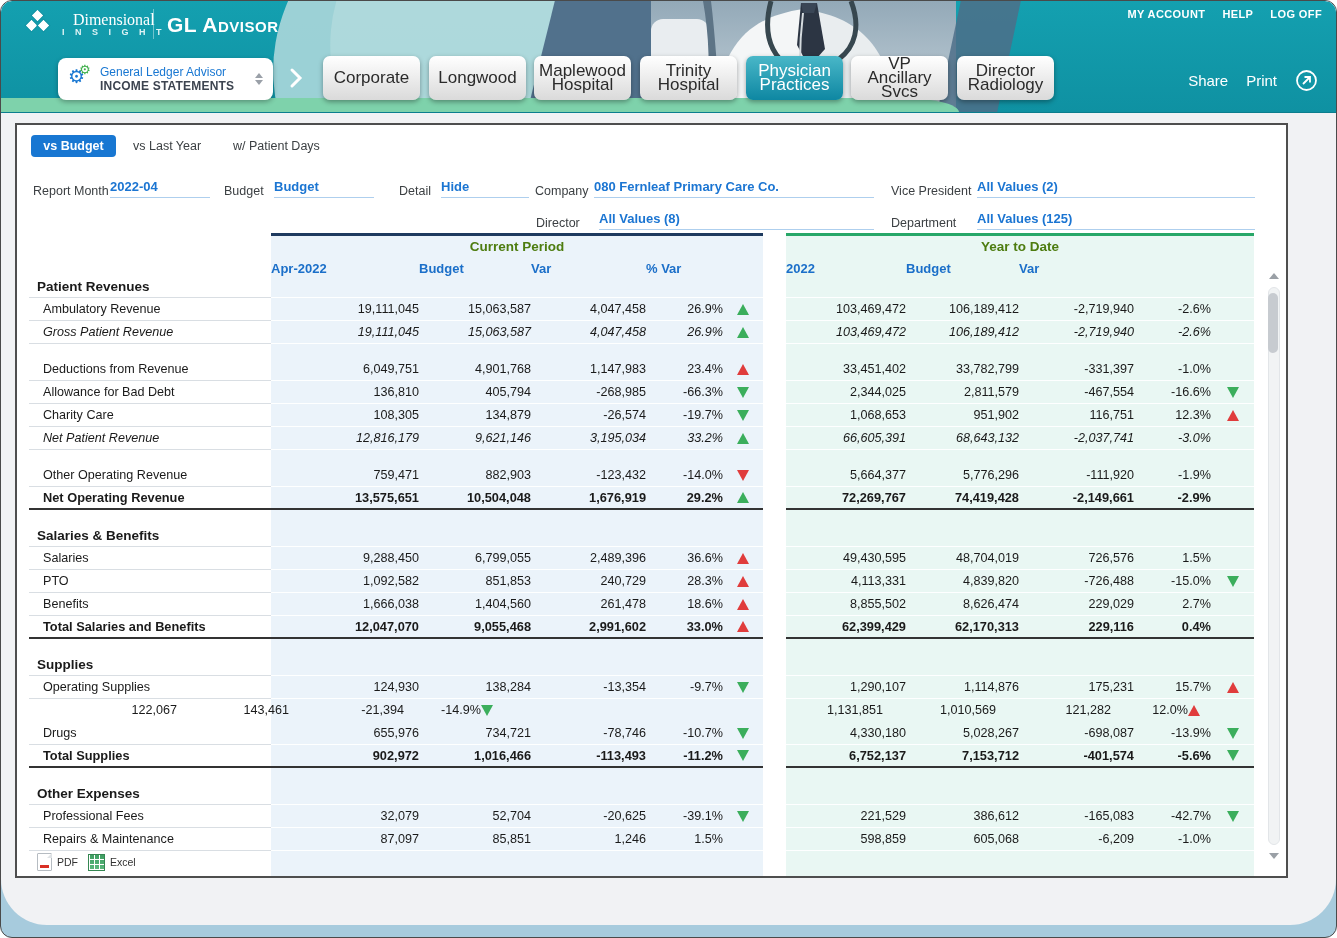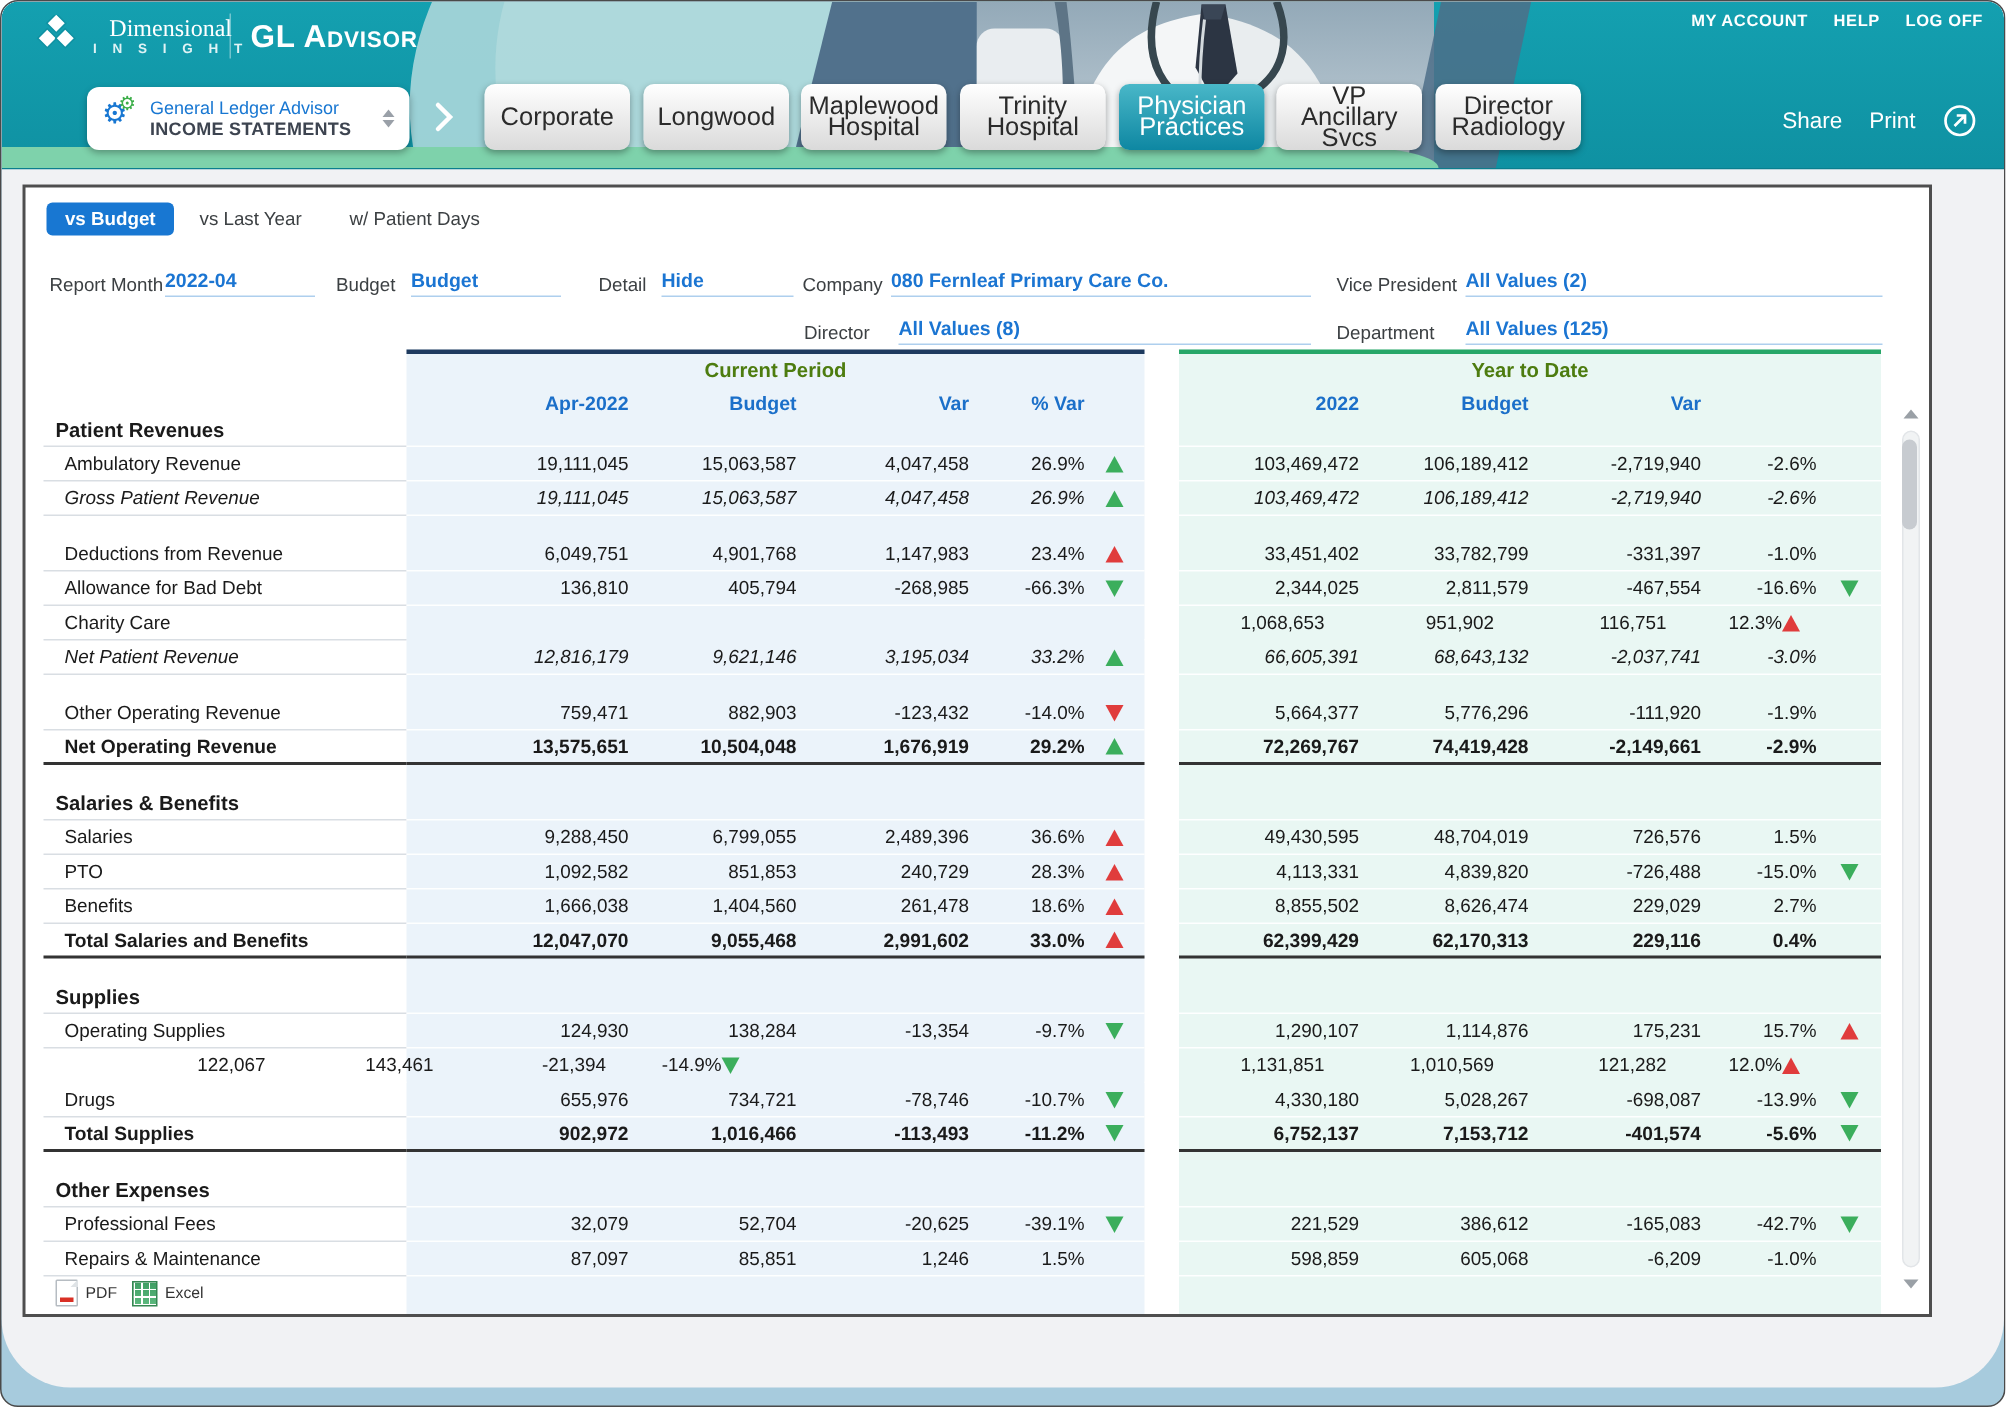--- a/index.html
+++ b/index.html
@@ -54,21 +54,21 @@
   
   .bg-cp{position:absolute;left:254px;top:108px;width:492px;bottom:0;background:#ebf3fa;border-top:3px solid #1e3a5f;box-sizing:border-box;}
   .bg-ytd{position:absolute;left:769px;top:108px;width:468px;bottom:0;background:#e9f7f3;border-top:3px solid #27a768;box-sizing:border-box;}
   .thead{position:absolute;top:111px;}
   .thead-cp{left:254px;width:492px;}
   .thead-ytd{left:769px;width:468px;}
   .gtitle{text-align:center;color:#4d7c0f;font-size:13.5px;font-weight:bold;padding-top:3px;height:19px;}
   .cols{display:grid;height:20px;align-items:center;}
   .thead-cp .cols{grid-template-columns:148px 112px 115px 77px 1fr;}
   .thead-ytd .cols{grid-template-columns:120px 113px 115px 77px 1fr;}
-  .cols span{text-align:right;color:#1b6fc9;font-size:13px;font-weight:bold;}
+  .cols span{text-align:left;color:#1b6fc9;font-size:13px;font-weight:bold;}
 
   .trows{position:absolute;left:12px;top:150px;width:1225px;}
   .trow{display:grid;grid-template-columns:242px 492px 23px 468px;height:23px;}
   .trow.spacer{height:14px;}
   .c-lbl{display:flex;align-items:center;padding-left:14px;font-size:12.6px;color:#1a1a1a;box-sizing:border-box;}
   .c-blk{display:grid;align-items:center;box-sizing:border-box;}
   .c-blk.cp{grid-template-columns:148px 112px 115px 77px 1fr;}
   .c-blk.ytd{grid-template-columns:120px 113px 115px 77px 1fr;}
   .c-gap{}
   .num{text-align:right;font-size:12.6px;color:#1a1a1a;}
@@ -357,20 +357,29 @@
               <span class="num">2,811,579</span>
               <span class="num">-467,554</span>
               <span class="num">-16.6%</span>
               <span class="arr">
                 <i class="tri down-green"></i>
               </span>
             </div>
           </div>
           <div class="trow item">
             <div class="c-lbl">Charity Care</div>
+            <div class="c-blk cp">
+              <span class="num">108,305</span>
+              <span class="num">134,879</span>
+              <span class="num">-26,574</span>
+              <span class="num">-19.7%</span>
+              <span class="arr">
+                <i class="tri down-green"></i>
+              </span>
+            </div>
             <div class="c-gap"></div>
             <div class="c-blk ytd">
               <span class="num">1,068,653</span>
               <span class="num">951,902</span>
               <span class="num">116,751</span>
               <span class="num">12.3%</span>
               <span class="arr">
                 <i class="tri up-red"></i>
               </span>
             </div>

